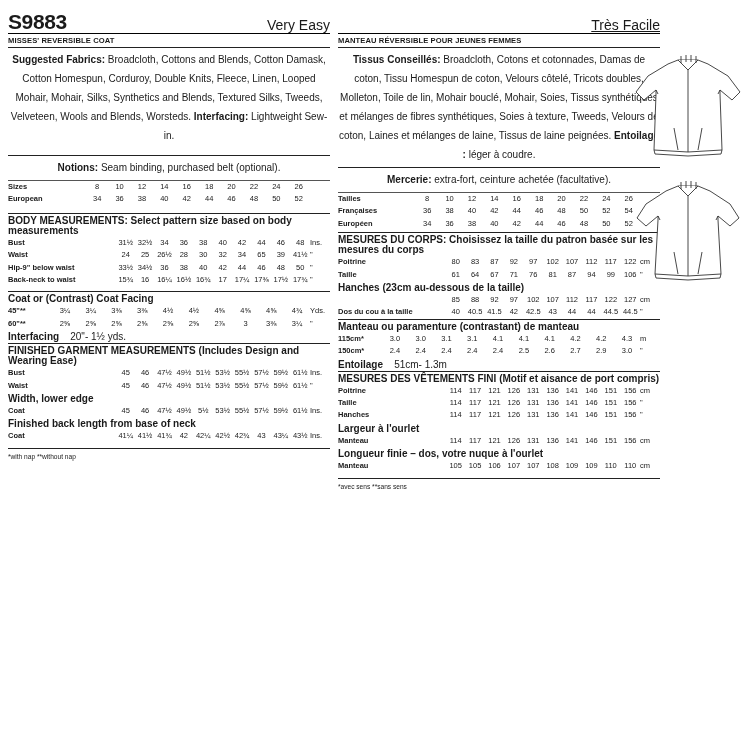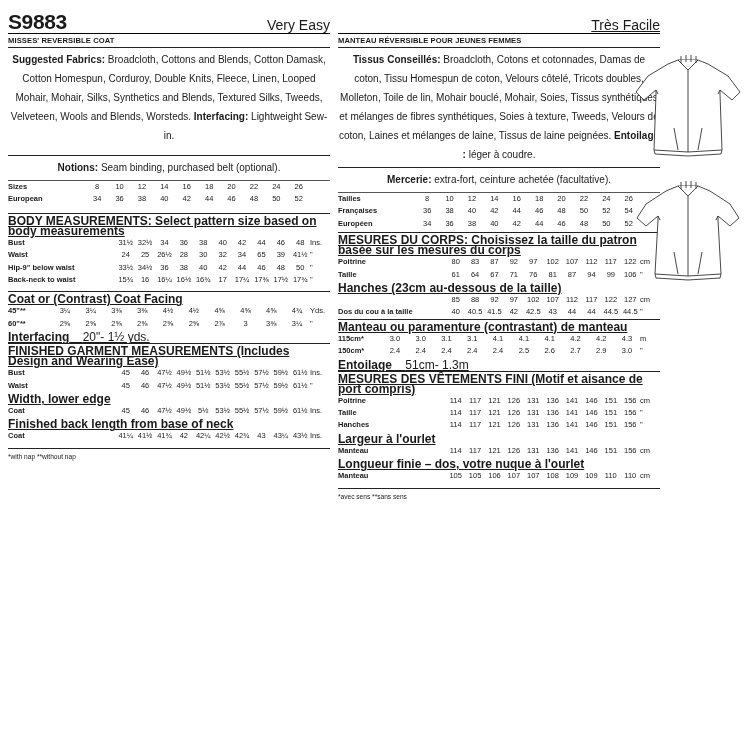--- a/index.html
+++ b/index.html
@@ -66,25 +66,24 @@
 
   .para {
     font-size: 10px;
     line-height: 19px;
     padding: 2px 0 3px 0;
     text-align: center;
   }
   .para b { font-weight: bold; }
 
   .sec-head {
-    font-size: 12px;
+    font-size: 10px;
     font-weight: bold;
     padding: 2px 0 1px 0;
     line-height: 10px;
-    text-decoration: underline;
   }
 
   
   table.grid {
     width: 100%;
     border-collapse: collapse;
     font-size: 7.5px;
     line-height: 10.4px;
     table-layout: fixed;
   }

